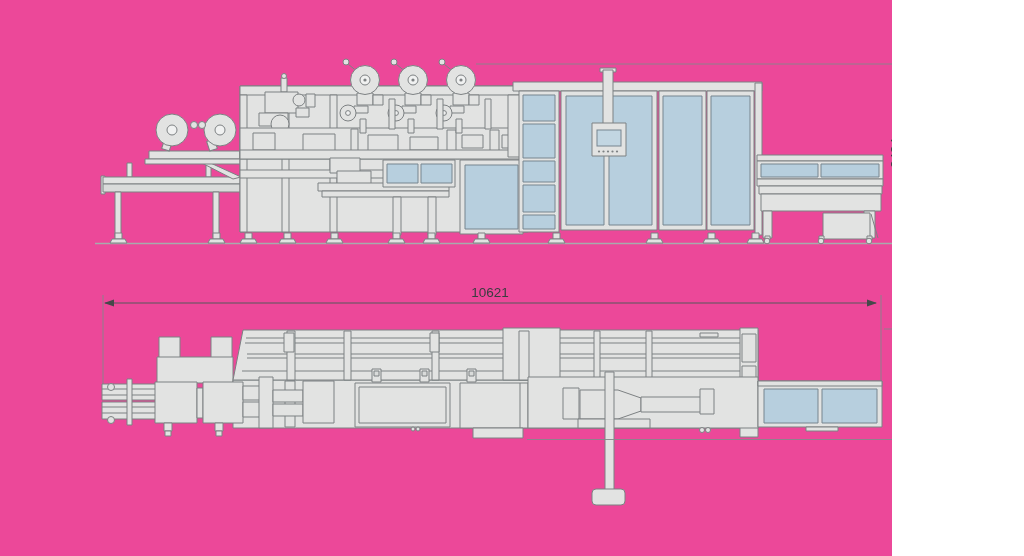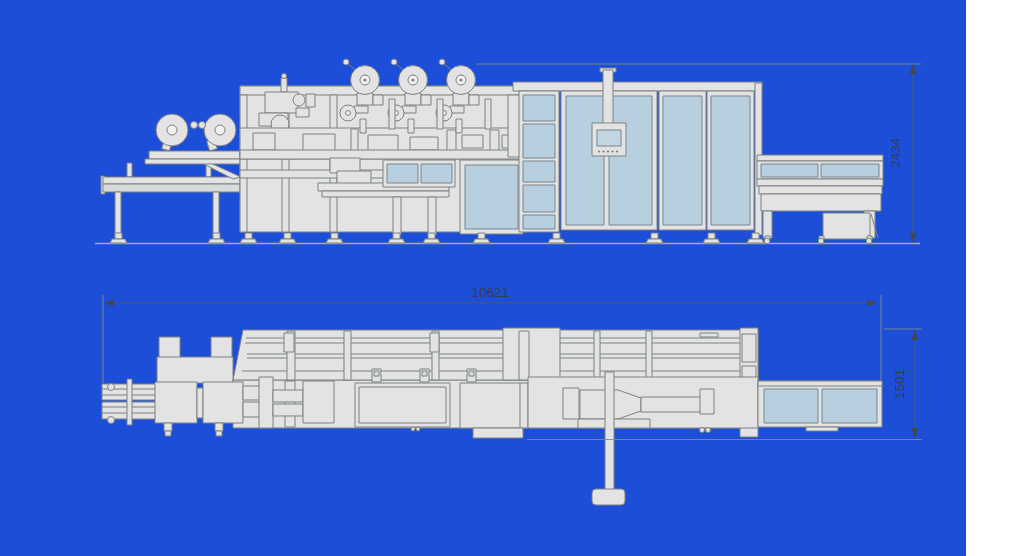--- a/index.html
+++ b/index.html
@@ -1,16 +1,16 @@
 <!DOCTYPE html>
 <html><head>
 <meta charset="utf-8">
 <style>
   html,body{margin:0;padding:0;background:#ffffff;}
-  .stage{position:relative;width:966px;height:556px;background:#1d4ed8;overflow:hidden;}
+  .stage{position:relative;width:892px;height:556px;background:#ec4899;overflow:hidden;}
   svg{display:block;}
   .m  {fill:#e2e3e2;stroke:#7d8183;stroke-width:1;stroke-linejoin:round;}
   .m2 {fill:#d9dbda;stroke:#7d8183;stroke-width:1;stroke-linejoin:round;}
   .mw {fill:#f0f1f1;stroke:#7d8183;stroke-width:1;}
   .md {fill:#7d8183;stroke:none;}
   .b  {fill:#b7cfde;stroke:#76858f;stroke-width:1;stroke-linejoin:round;}
   .bs {fill:#c2d6e2;stroke:#76858f;stroke-width:1;}
   .ln {stroke:#7d8183;fill:none;stroke-width:1;}
   .gnd{stroke:#a7abad;fill:none;stroke-width:1.4;}
   .dim{stroke:#55585a;fill:none;stroke-width:1;}

